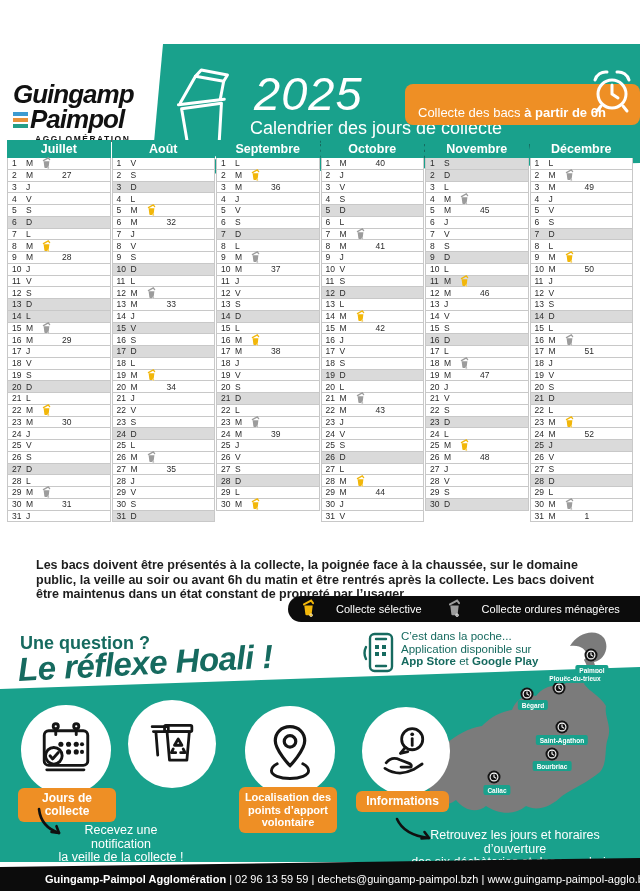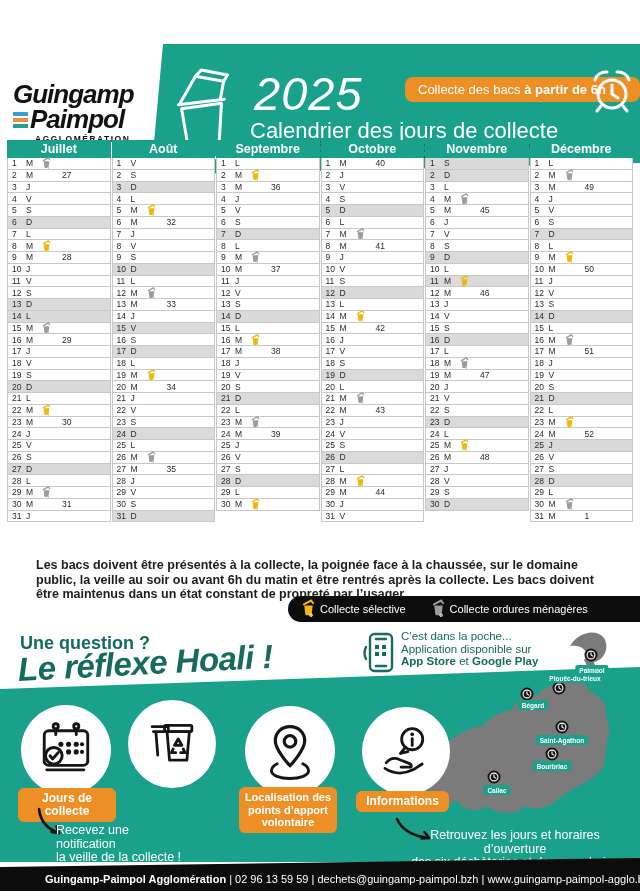--- a/index.html
+++ b/index.html
@@ -12,46 +12,46 @@
   .logo{position:absolute;top:38px;left:13px;color:#111;}
   .logo-line{font-size:26px;font-weight:bold;font-style:italic;letter-spacing:-1px;line-height:25px;}
   .logo2row{display:flex;align-items:center;}
   .bars{display:inline-flex;flex-direction:column;gap:2px;margin-right:2px;}
   .bars i{display:block;width:15px;height:4px;}
   .bars .b1{background:#3d9bd1}.bars .b2{background:#e8913a}.bars .b3{background:#249e88}
   .logo3{font-size:8.5px;letter-spacing:1.5px;font-weight:bold;margin-top:2px;margin-left:22px;}
   .header-bin{position:absolute;left:166px;top:24px;}
   .year{position:absolute;left:254px;top:22px;color:#fff;font-size:47px;font-weight:normal;
         font-style:italic;letter-spacing:1px;}
-  .subtitle{position:absolute;left:250px;top:74px;color:#fff;font-size:22px;}
+  .subtitle{position:absolute;left:250px;top:74px;color:#fff;font-size:18px;}
   .towns{position:absolute;left:250px;top:95px;color:var(--dark-teal,#166a5f);font-size:20.5px;
         font-weight:bold;font-style:italic;letter-spacing:.4px;white-space:nowrap;}
-  .pill{position:absolute;left:405px;top:33px;height:25px;line-height:25px;background:var(--orange,#ee8f25);
-        border-radius:8px;color:#fff;font-size:13px;padding:0 34px 0 13px;white-space:nowrap;}
+  .pill{position:absolute;left:405px;top:40px;height:25px;line-height:25px;background:var(--orange,#ee8f25);
+        border-radius:8px;color:#fff;font-size:13px;padding:16px 34px 0 13px;white-space:nowrap;}
   .clock{position:absolute;left:586px;top:21px;}
   
   .calgrid{position:absolute;top:140px;left:7px;width:626px;display:grid;
         grid-template-columns:repeat(6,1fr);gap:1px;}
   .month-head{background:var(--teal,#19a18c);color:#fff;font-weight:bold;font-size:12.5px;
         text-align:center;height:18px;line-height:18px;}
   .day-row{display:flex;align-items:center;height:11.75px;box-sizing:border-box;
         border-bottom:1px solid #c8c8c8;border-left:1px solid #c8c8c8;border-right:1px solid #c8c8c8;
         font-size:8.5px;color:#2b2b2b;background:#fff;}
   .day-row.shaded{background:var(--shaded,#dadada);}
   .dnum{width:14px;padding-left:4px;}
   .dlet{width:16px;}
   .dicon{width:14px;height:11px;display:flex;align-items:center;}
   .dweek{margin-left:6px;}
   
   .note{position:absolute;top:558px;left:36px;width:570px;font-size:12.5px;font-weight:bold;
         color:#1d1d1d;line-height:14.5px;}
   .legendbar{position:absolute;top:596px;left:288px;width:352px;height:26px;background:#0c0c0c;
         border-radius:13px 0 0 13px;display:flex;align-items:center;gap:26px;padding-left:14px;
         box-sizing:border-box;color:#fff;font-size:11px;}
-  .legitem{display:flex;align-items:center;gap:5px;}
+  .legitem{display:flex;align-items:center;gap:21px;}
   
   .bottom-teal{position:absolute;top:623px;left:0;width:640px;height:239px;background:var(--teal,#19a18c);
         clip-path:polygon(0 66px,640px 44px,640px 239px,0 239px);}
   .map-svg{position:absolute;left:420px;top:628px;}
   .map-marker{position:absolute;width:14px;height:14px;}
   .map-label{position:absolute;transform:translate(-50%,-50%);background:var(--teal,#19a18c);
         color:#fff;font-size:6.5px;font-weight:bold;padding:1.5px 4px;border-radius:2px;white-space:nowrap;}
   .q1{position:absolute;left:20px;top:633px;color:var(--dark-teal,#166a5f);font-size:18px;font-weight:bold;}
   .q2{position:absolute;left:17px;top:651px;color:var(--dark-teal,#166a5f);font-size:33px;font-weight:bold;
         font-style:italic;transform:rotate(-3deg);transform-origin:left top;letter-spacing:-.5px;white-space:nowrap;}
@@ -62,21 +62,21 @@
   .c2{left:128px;top:700px;width:88px;height:88px;}
   .c3{left:245px;top:706px;width:90px;height:90px;}
   .c4{left:362px;top:707px;width:88px;height:88px;}
   .badge{position:absolute;background:var(--orange,#ee8f25);color:#fff;font-weight:bold;text-align:center;
         border-radius:6px;padding:4px 5px;box-sizing:border-box;line-height:13px;}
   .b1{left:18px;top:788px;width:98px;font-size:12px;}
   .b2{left:130px;top:771px;width:90px;font-size:12px;}
   .b3{left:239px;top:787px;width:98px;font-size:11px;line-height:12.5px;}
   .b4{left:356px;top:791px;width:93px;font-size:12px;}
   .smallnote{position:absolute;color:#fff;font-size:12.5px;line-height:13.5px;white-space:pre-line;}
-  .n1{left:56px;top:824px;width:130px;text-align:left;}
+  .n1{left:56px;top:824px;width:130px;text-align:center;}
   .n2{left:400px;top:829px;width:230px;text-align:center;}
   .arrow{position:absolute;}
   
   .footer{position:absolute;left:0;top:858px;width:640px;height:33px;background:#0c0c0c;
         clip-path:polygon(0 9px,640px 0,640px 33px,0 33px);color:#fff;}
   .footer-text{position:absolute;left:45px;top:15px;font-size:11px;white-space:nowrap;}
 </style>
 </head>
 <body>
 

